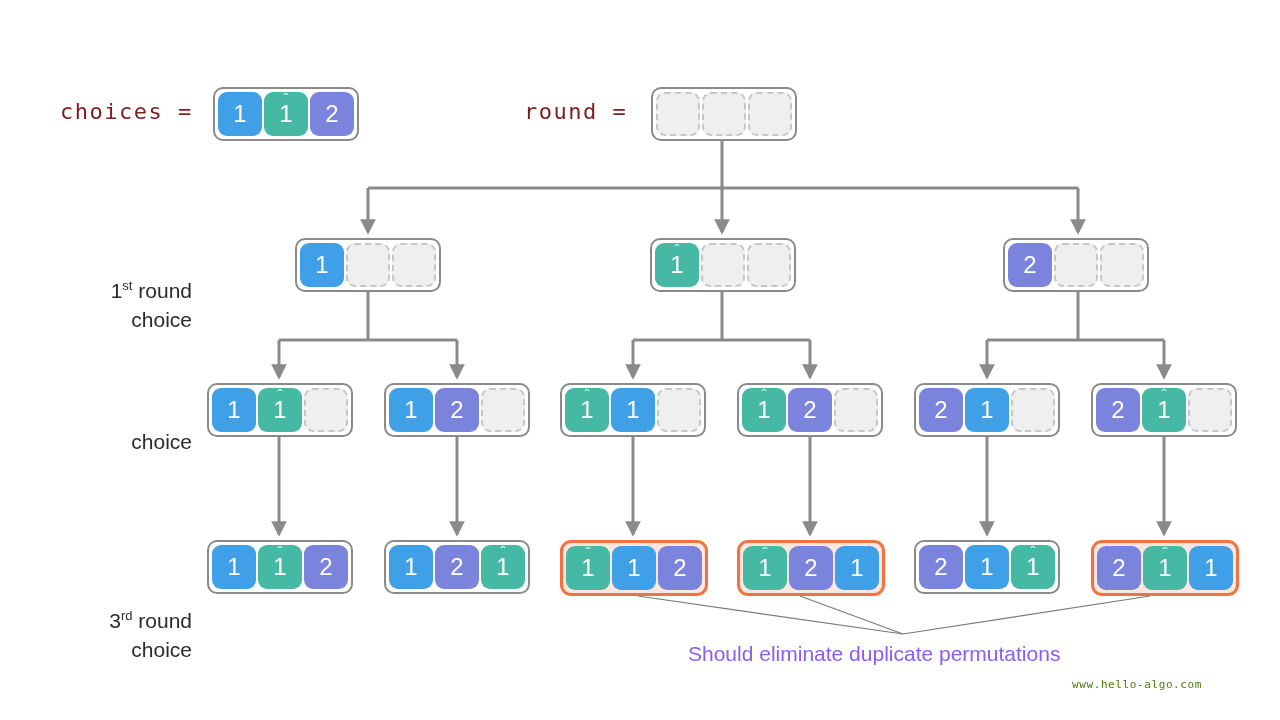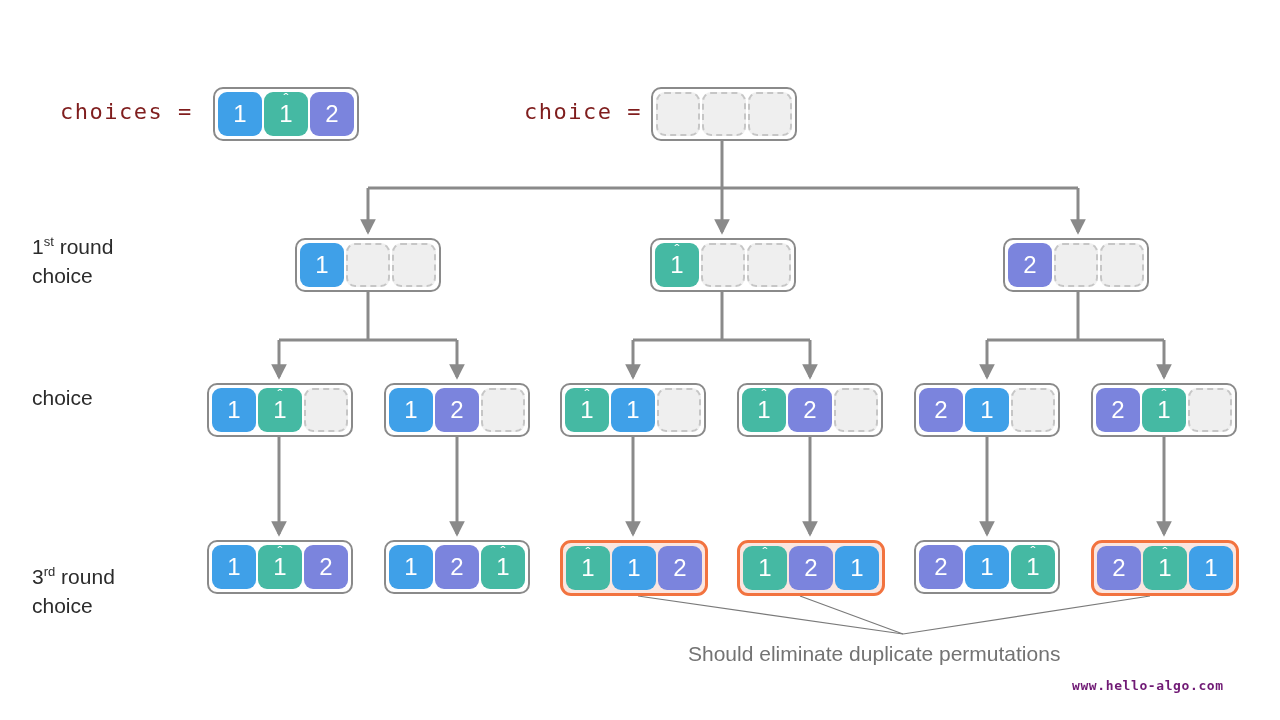--- a/index.html
+++ b/index.html
@@ -40,23 +40,24 @@
     letter-spacing: 1.5px;
     color: #7f1d1d;
     white-space: nowrap;
   }
 
   
   .rowlabel {
     font-family: "Liberation Sans", sans-serif;
     font-size: 21px;
     color: #2b2b2b;
-    text-align: left;
+    text-align: right;
     line-height: 29px;
     white-space: nowrap;
+    margin-top: 44px;
   }
   .rowlabel sup {
     font-size: 0.62em;
     vertical-align: super;
     line-height: 0;
   }
 
   
   .arraybox {
     position: absolute;
@@ -110,32 +111,31 @@
     top: -11px;
     transform: translateX(-50%);
     font-size: 15px;
     line-height: 1;
   }
 
   
   .caption {
     font-family: "Liberation Sans", sans-serif;
     font-size: 21px;
-    color: #737373;
+    color: #8b5cf6;
     white-space: nowrap;
   }
 
   
   .watermark {
     font-family: "DejaVu Sans Mono", "Liberation Mono", monospace;
-    font-size: 13px;
+    font-size: 11px;
     letter-spacing: 0.6px;
-    color: #701a75;
+    color: #4d7c0f;
     white-space: nowrap;
-    font-weight: bold;
   }
 </style>
 </head>
 <body>
 
 <div id="canvas">
 
   <svg id="edges" viewBox="0 0 1280 720" xmlns="http://www.w3.org/2000/svg">
     <defs>
       <marker id="arrow" viewBox="0 0 10 10" refX="8.2" refY="5" markerWidth="5.2" markerHeight="5.2" orient="auto-start-reverse">
@@ -190,21 +190,21 @@
         <span>1</span>
       </div>
       <div class="cell c-green">
         <span class="hat-wrap"><span class="hat">ˆ</span><span>1</span></span>
       </div>
       <div class="cell c-purple">
         <span>2</span>
       </div>
     </div>
 
-  <div class="varlabel abs" style="left:524px; top:99px;">choice =</div>
+  <div class="varlabel abs" style="left:524px; top:99px;">round =</div>
 
   <div class="arraybox" id="state-box" style="left:651px; top:87px;">
       <div class="cell empty"></div>
       <div class="cell empty"></div>
       <div class="cell empty"></div>
     </div>
 
   <div class="rowlabel abs" style="left:32px; top:232px; width:160px;">
     <div><span>1</span><sup>st</sup><span> round</span></div>
     <div>choice</div>

